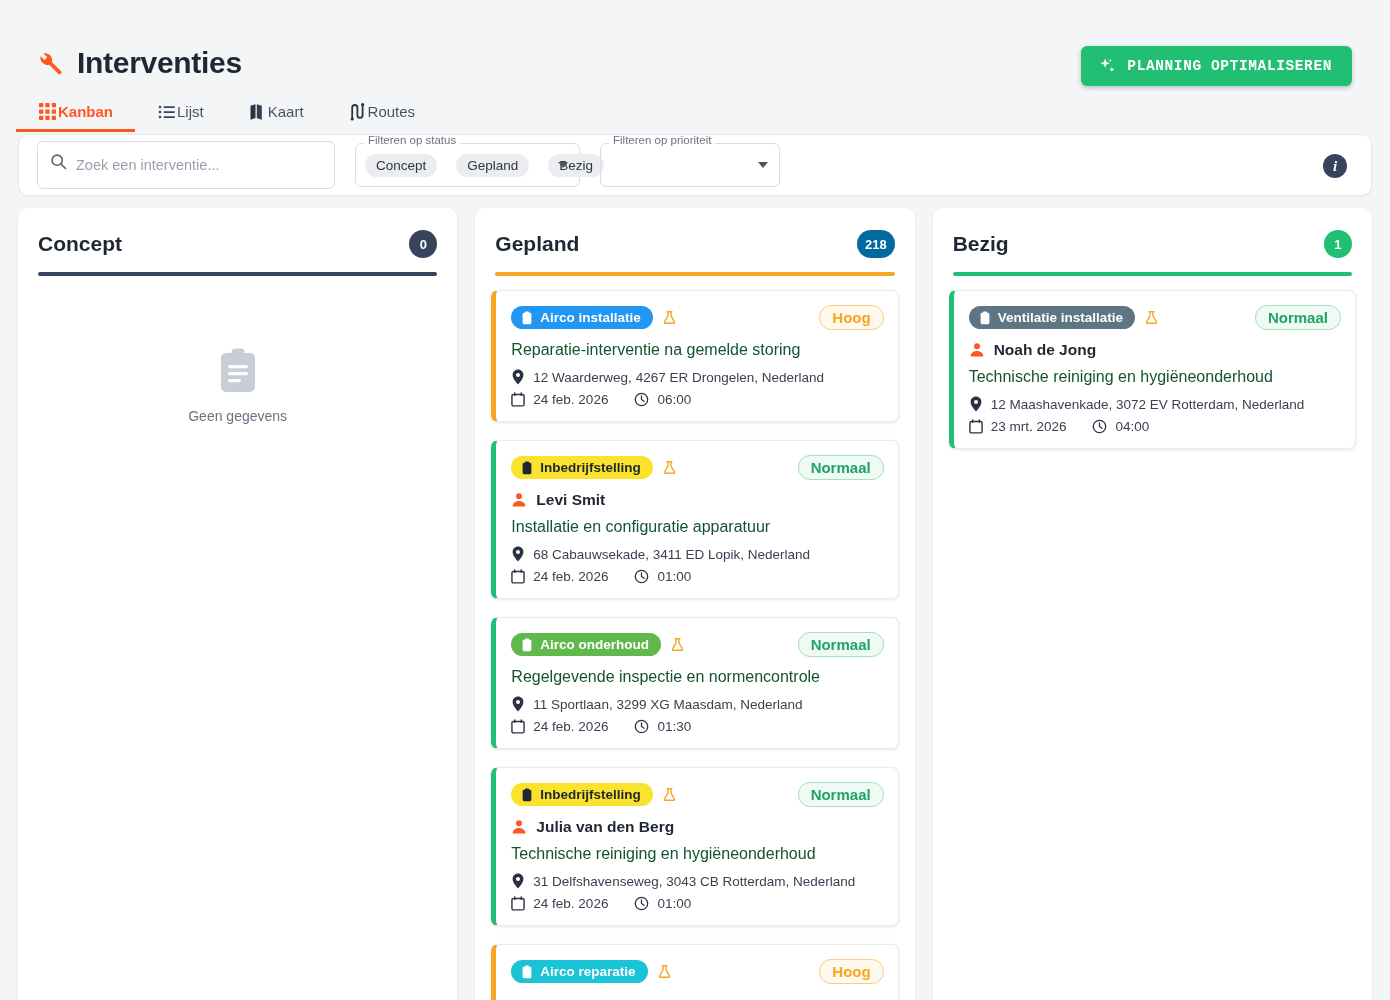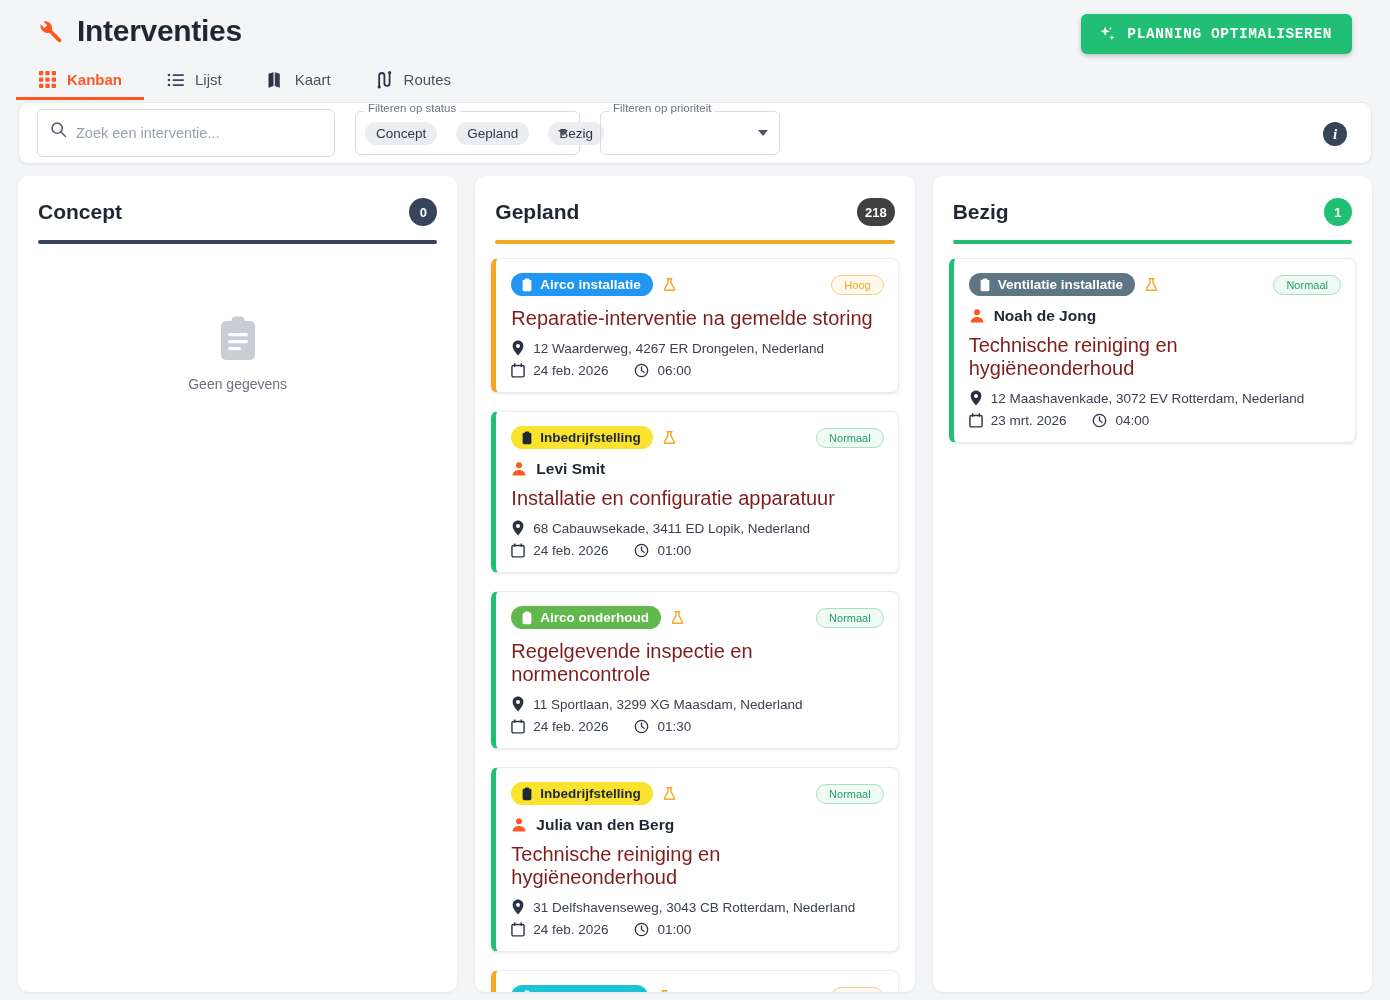--- a/index.html
+++ b/index.html
@@ -12,20 +12,21 @@
   }
 
   
   .topbar {
     position: relative;
     height: 62px;
     padding: 0 22px 0 34px;
     display: flex;
     align-items: center;
     background: #f4f5f7;
+    margin-top: 32px;
   }
   .title-wrap { display: flex; align-items: center; gap: 13px; }
   .wrench-icon { display: block; width: 30px; height: 30px; }
   .page-title {
     font-size: 30px;
     font-weight: bold;
     letter-spacing: -0.3px;
     color: #1f2733;
   }
   .optimize-btn {
@@ -47,21 +48,21 @@
   
   .tabs {
     display: flex;
     align-items: flex-end;
     gap: 0;
     padding: 0 0 0 16px;
     height: 38px;
     background: #f4f5f7;
   }
   .tab {
-    display: flex; align-items: center; gap: 10px;
+    display: flex; align-items: center; gap: 1px;
     height: 38px;
     padding: 0 22px;
     font-size: 15px;
     color: #4a5361;
     cursor: pointer;
     border-bottom: 3px solid transparent;
     background: none; border-left: 0; border-right: 0; border-top: 0;
     font-family: "Liberation Sans", sans-serif;
   }
   .tab.active { color: #ff5722; border-bottom-color: #ff5722; font-weight: bold; }
@@ -214,34 +215,34 @@
     padding: 4px 12px 4px 9px;
     font-size: 13.5px;
     font-weight: bold;
     white-space: nowrap;
   }
   .flask { flex: 0 0 auto; }
   .prio {
     margin-left: auto;
     border-radius: 12px;
     padding: 3px 12px;
-    font-size: 11px;
-    font-weight: normal;
+    font-size: 15px;
+    font-weight: bold;
     border: 1px solid;
     white-space: nowrap;
   }
   .prio.hoog   { color: #f5a623; border-color: #f7cd8a; background: #fff8ec; }
   .prio.normaal{ color: #21a366; border-color: #a5e0c4; background: #effaf4; }
 
   .card-person {
     display: flex; align-items: center; gap: 9px;
     font-size: 15.5px; font-weight: bold; color: #1f2733;
     margin-bottom: 9px;
   }
-  .card-desc { font-size: 20px; color: #7f1d1d; margin-bottom: 10px; }
+  .card-desc { font-size: 16px; color: #14532d; margin-bottom: 10px; }
   .meta-row {
     display: flex; align-items: center; gap: 8px;
     font-size: 13.5px; color: #3a4150;
     margin-top: 7px;
   }
   .meta-row .sep { width: 10px; }
   .meta-item { display: flex; align-items: center; gap: 8px; }
   svg { display: block; }
 </style>
 </head>
@@ -365,21 +366,21 @@
               <rect x="12" y="31" width="13" height="3.2" rx="1.6" fill="#fff"></rect>
             </svg>
           </span>
           <span class="empty-label">Geen gegevens</span>
         </div>
     </div>
   </div>
   <div class="column">
     <div class="col-head">
       <span class="col-title">Gepland</span>
-      <span class="count-badge" style="background:#404040">218</span>
+      <span class="count-badge" style="background:#0369a1">218</span>
     </div>
     <div class="col-rule" style="background:#f5a623"></div>
     <div class="col-body scroll">
 
   <div class="card" style="border-left-color:#f5a623">
     <div class="card-row1">
       <span class="type-tag" style="background:#2196f3;color:#ffffff">
         <span>
                 <svg width="14" height="14" viewBox="0 0 16 16" fill="#ffffff">
                   <rect x="3" y="2" width="10" height="13" rx="1.6"></rect>

